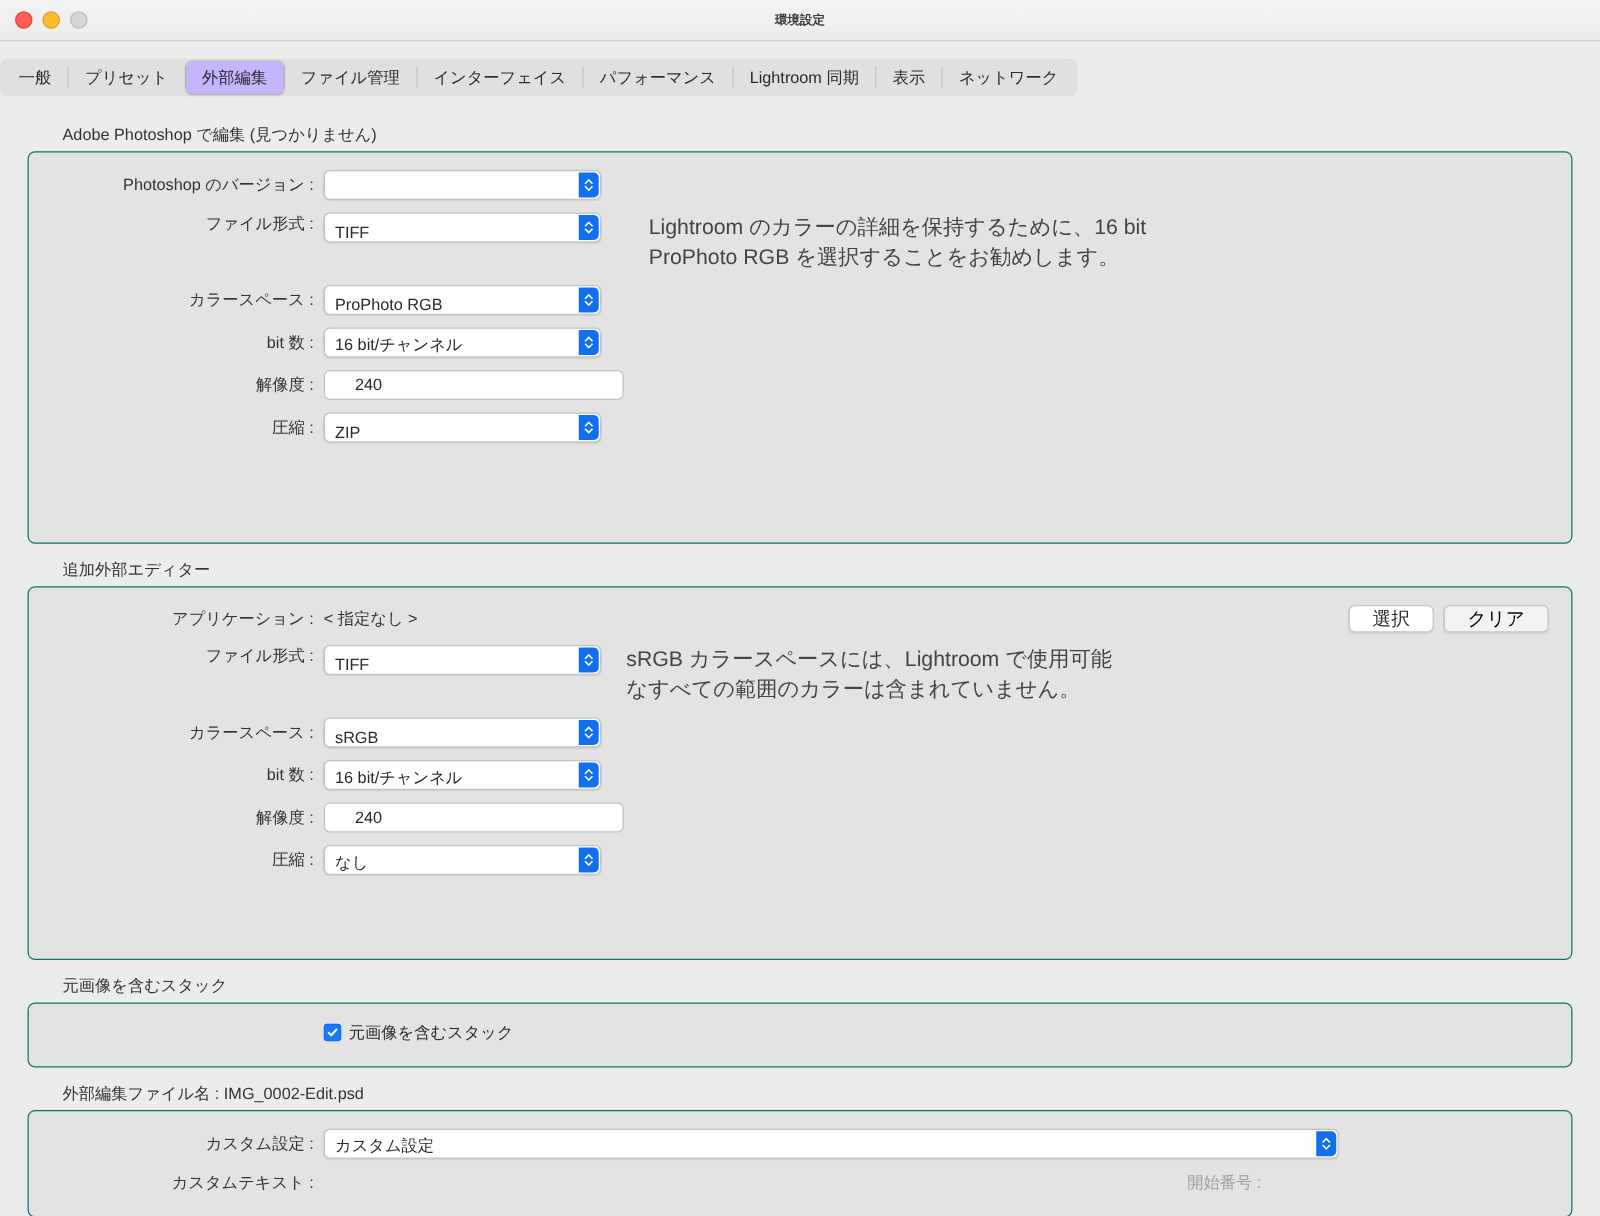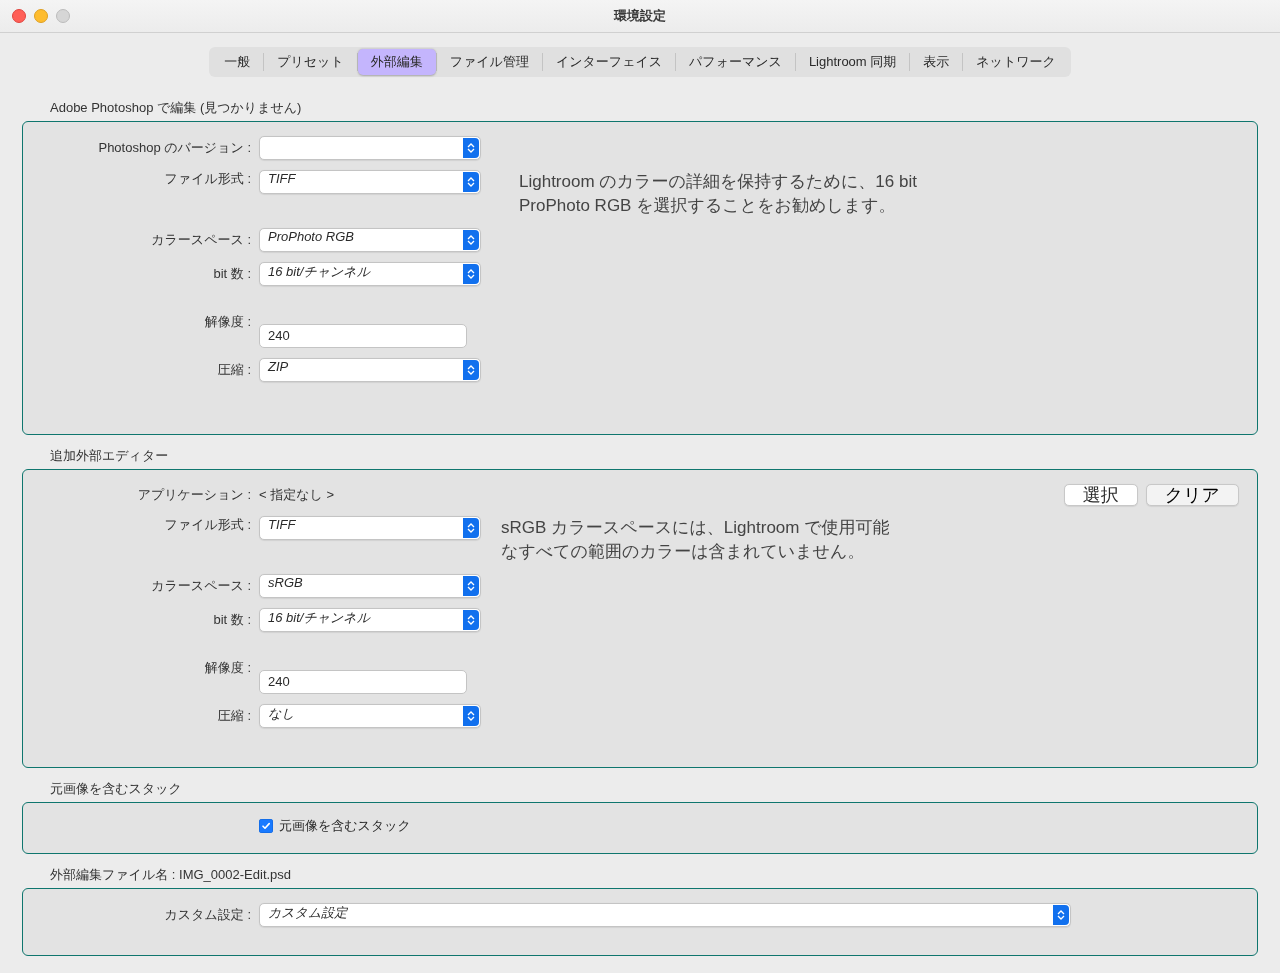--- a/index.html
+++ b/index.html
@@ -31,28 +31,27 @@
     width: 12px; height: 12px; border-radius: 50%;
   }
   .tl.red { background:#ff5f57; border:0.5px solid #e04640;}
   .tl.yellow { background:#febc2e; border:0.5px solid #dea023;}
   .tl.gray { background:#d6d6d6; border:0.5px solid #bcbcbc;}
   .titlebar .title {
     position: absolute;
     left: 0; right: 0;
     text-align: center;
     font-weight: 600;
-    font-size: 13px;
+    font-size: 10px;
     color: #3a3a3a;
     pointer-events: none;
   }
   
   .tabstrip {
     display: flex;
-    justify-content: center;
     margin-top: 14px;
   }
   .segmented {
     display: inline-flex;
     border-radius: 6px;
     background: rgba(0,0,0,0.05);
     padding: 2px;
   }
   .seg {
     padding: 4px 13px;
@@ -95,64 +94,62 @@
     white-space: nowrap;
   }
   
   .popup {
     position: relative;
     height: 22px;
     background: #fff;
     border: 0.5px solid #c4c4c4;
     border-radius: 5px;
     display: flex;
-    align-items: flex-start;
+    align-items: flex-end;
     padding: 0 22px 0 8px;
     font-size: 13px;
     box-shadow: 0 0.5px 1px rgba(0,0,0,0.08);
-    font-style: italic;
   }
   .popup .arrows {
     position: absolute;
     right: 1px; top: 1px; bottom: 1px;
     width: 16px;
     background: #1170ee;
     border-radius: 0 4px 4px 0;
     display: flex;
     flex-direction: column;
     align-items: center;
     justify-content: center;
   }
   .popup .arrows svg { display:block; }
   .textfield {
     height: 22px;
     background: #fff;
     border: 0.5px solid #c4c4c4;
     border-radius: 5px;
-    padding: 0 8px;
+    padding: 0 24px;
     display: flex;
     align-items: center;
     font-size: 13px;
-    margin-top: 28px;
   }
   .hint {
     color: #444;
     font-size: 17px;
     line-height: 1.4;
     max-width: 400px;
   }
   .btn {
     height: 20px;
     padding: 0 18px;
     background: #fff;
     border: 0.5px solid #c8c8c8;
     border-radius: 5px;
     display: inline-flex;
     align-items: center;
-    font-size: 18px;
+    font-size: 15px;
     box-shadow: 0 0.5px 1px rgba(0,0,0,0.08);
   }
   .btn.disabled { color:#000000; background:#f3f3f3;}
   .checkbox {
     width: 14px; height: 14px;
     border-radius: 3px;
     background: #197aff;
     display: inline-flex;
     align-items: center;
     justify-content: center;
@@ -362,15 +359,20 @@
       <div class="popup w-full">
         <span>カスタム設定</span>
         <span class="arrows">
             <svg width="8" height="10" viewBox="0 0 8 10">
               <path d="M1 4 L4 1 L7 4" stroke="#fff" stroke-width="1.3" fill="none"></path>
               <path d="M1 6 L4 9 L7 6" stroke="#fff" stroke-width="1.3" fill="none"></path>
             </svg>
           </span>
       </div>
     </div>
+    <div class="row" style="margin-bottom:0;">
+      <div class="label dim">カスタムテキスト :</div>
+      <div style="flex:1"></div>
+      <div class="dim" style="margin-right:230px;">開始番号 :</div>
+    </div>
   </div>
 
 </div>
 
 </body></html>

